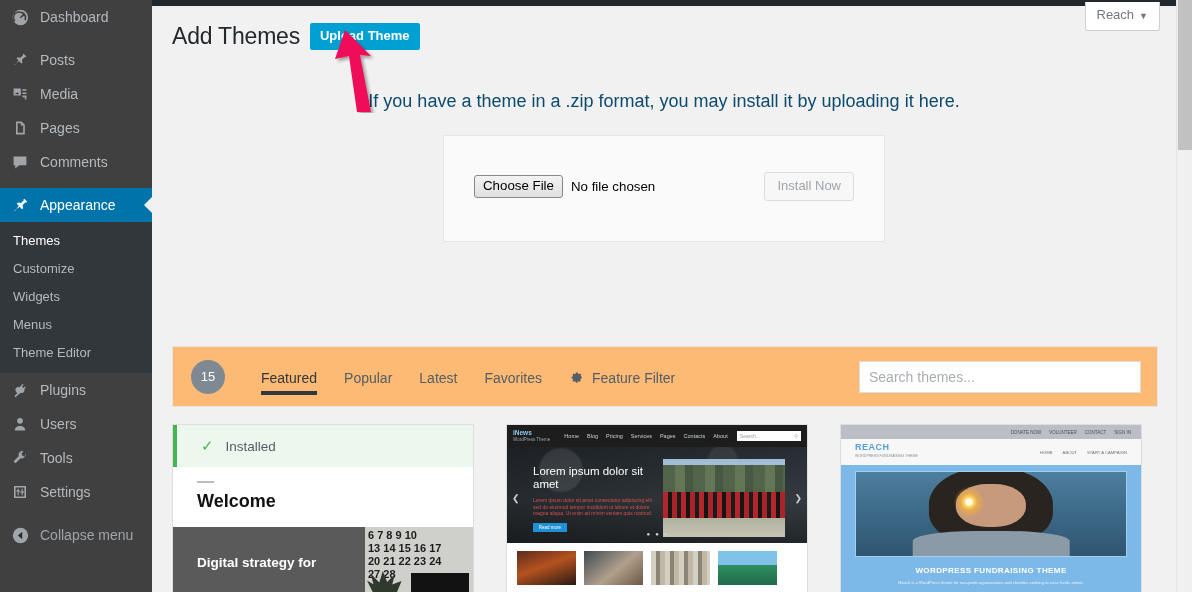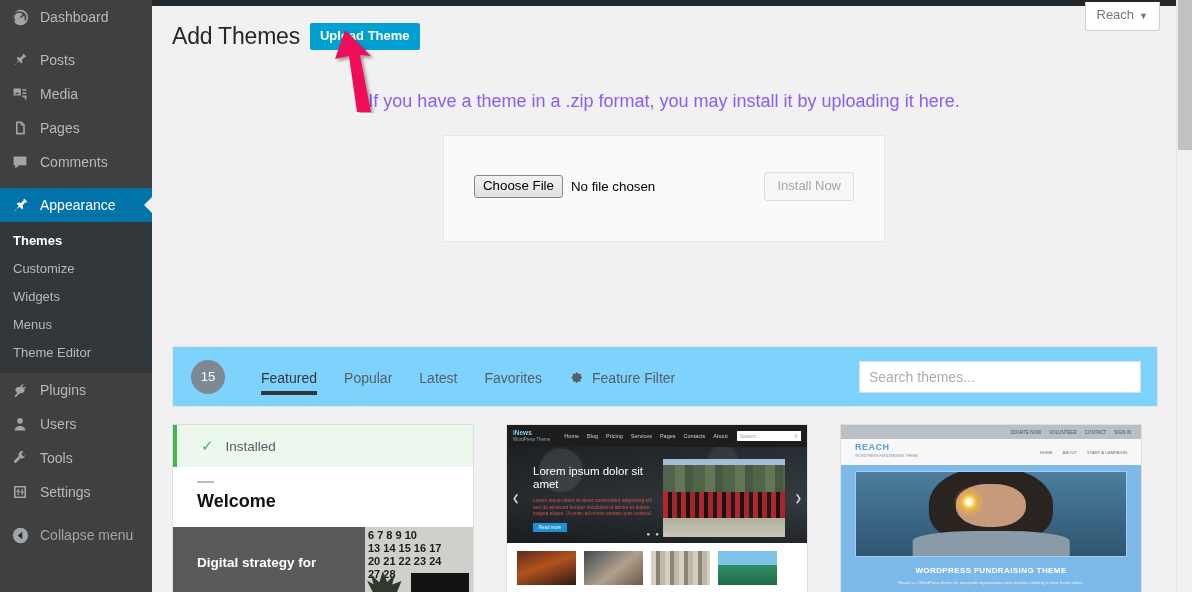--- a/index.html
+++ b/index.html
@@ -41,21 +41,21 @@
   }
   .menu-sep { height: 9px; }
   .submenu {
     background: #32373c; padding: 5px 0 6px 0;
   }
   .submenu a {
     display: block; padding: 6px 0 6px 13px;
     font-size: 13px; color: #b4b9be; text-decoration: none;
     line-height: 16px;
   }
-  .submenu a.current { color: #fff; font-weight: 700; }
+  .submenu a.current { color: #fff; font-weight: 400; }
   .collapse-row { color: #a0a5aa; }
 
   
   #wpadminbar {
     position: absolute; left: 152px; top: 0;
     width: 1040px; height: 6px;
     background: #23282d; z-index: 15;
   }
 
   
@@ -101,21 +101,21 @@
     margin-left: 10px;
     background: #00a0d2; color: #fff;
     border: none; border-radius: 2px;
     font-size: 13px; font-weight: 700;
     padding: 5px 10px 6px 10px;
     cursor: pointer; line-height: 16px;
     font-family: "Liberation Sans", sans-serif;
   }
 
   .upload-intro {
-    text-align: center; font-size: 18px; color: #8b5cf6;
+    text-align: center; font-size: 18px; color: #0c4a6e;
     margin-top: 40px; font-weight: 400;
   }
 
   
   .upload-panel {
     width: 442px; margin: 23px auto 0 auto;
     background: #fafafa; border: 1px solid #e5e5e5;
     padding: 36px 30px 40px 30px;
     display: flex; align-items: center;
   }
@@ -132,21 +132,21 @@
     background: #f7f7f7; border: 1px solid #ddd; border-radius: 3px;
     color: #a0a5aa; font-size: 13px; padding: 5px 12px 6px 12px;
     cursor: default; line-height: 16px;
     font-family: "Liberation Sans", sans-serif;
   }
 
   
   .filter-bar {
     position: absolute; left: 20px; top: 340px;
     width: 986px; height: 61px;
-    background: #7dd3fc; border: 1px solid #e5e5e5;
+    background: #fdba74; border: 1px solid #e5e5e5;
     display: flex; align-items: center;
     padding: 0 16px 0 18px;
   }
   .count-badge {
     width: 34px; height: 34px; border-radius: 50%;
     background: #7e8993; color: #fff;
     display: flex; align-items: center; justify-content: center;
     font-size: 13px; flex: none;
   }
   .ftabs { display: flex; align-items: center; margin-left: 36px; height: 61px; }

